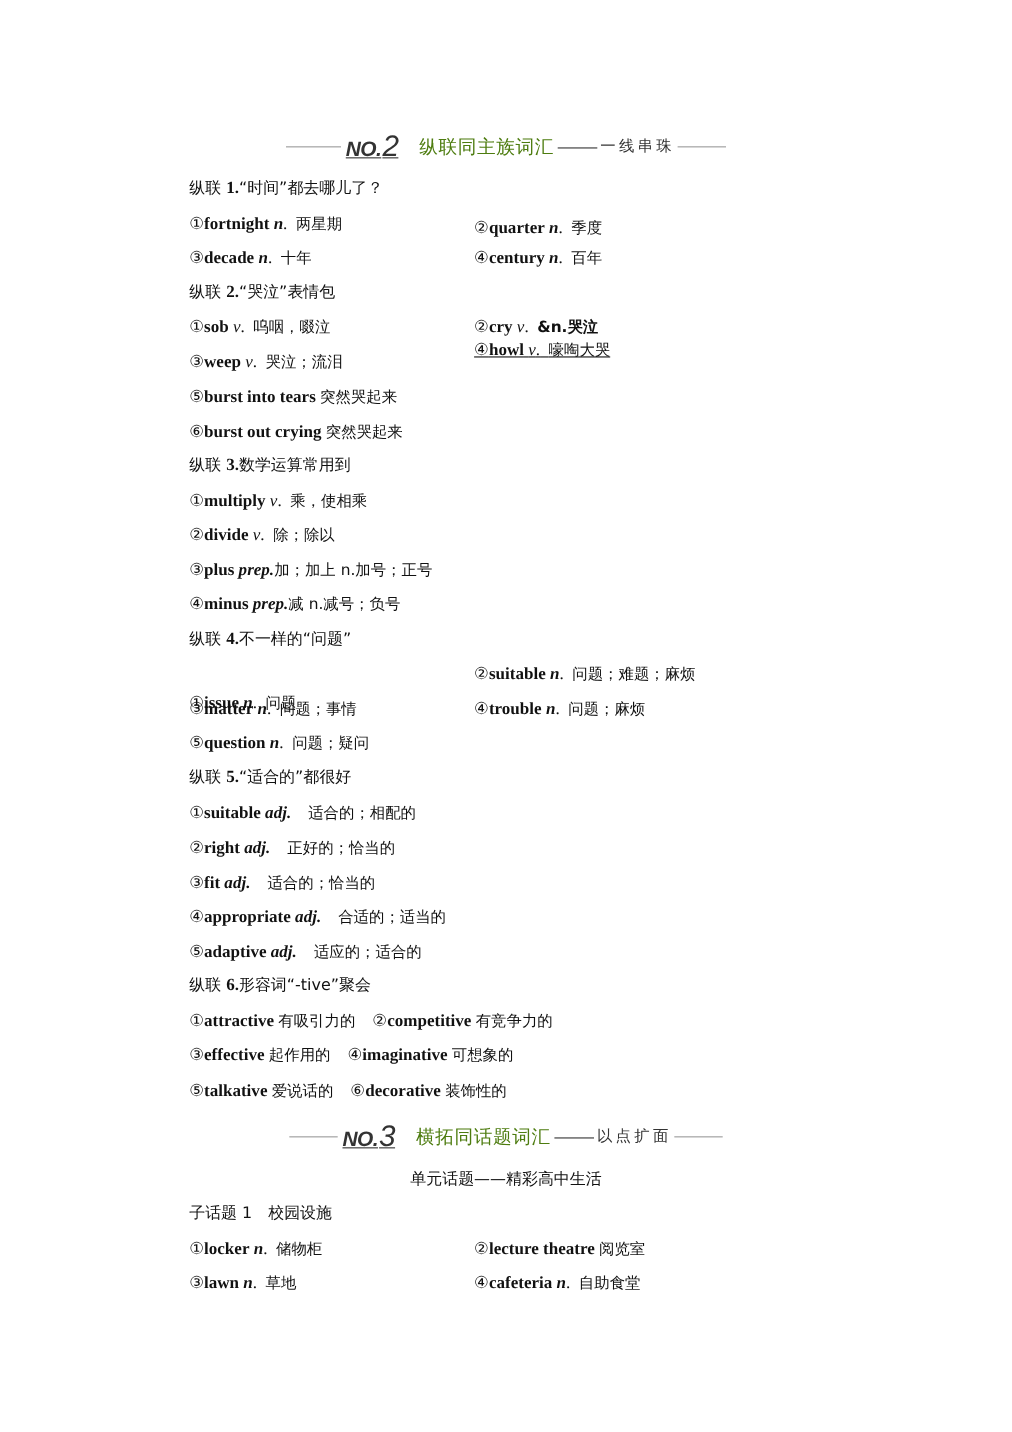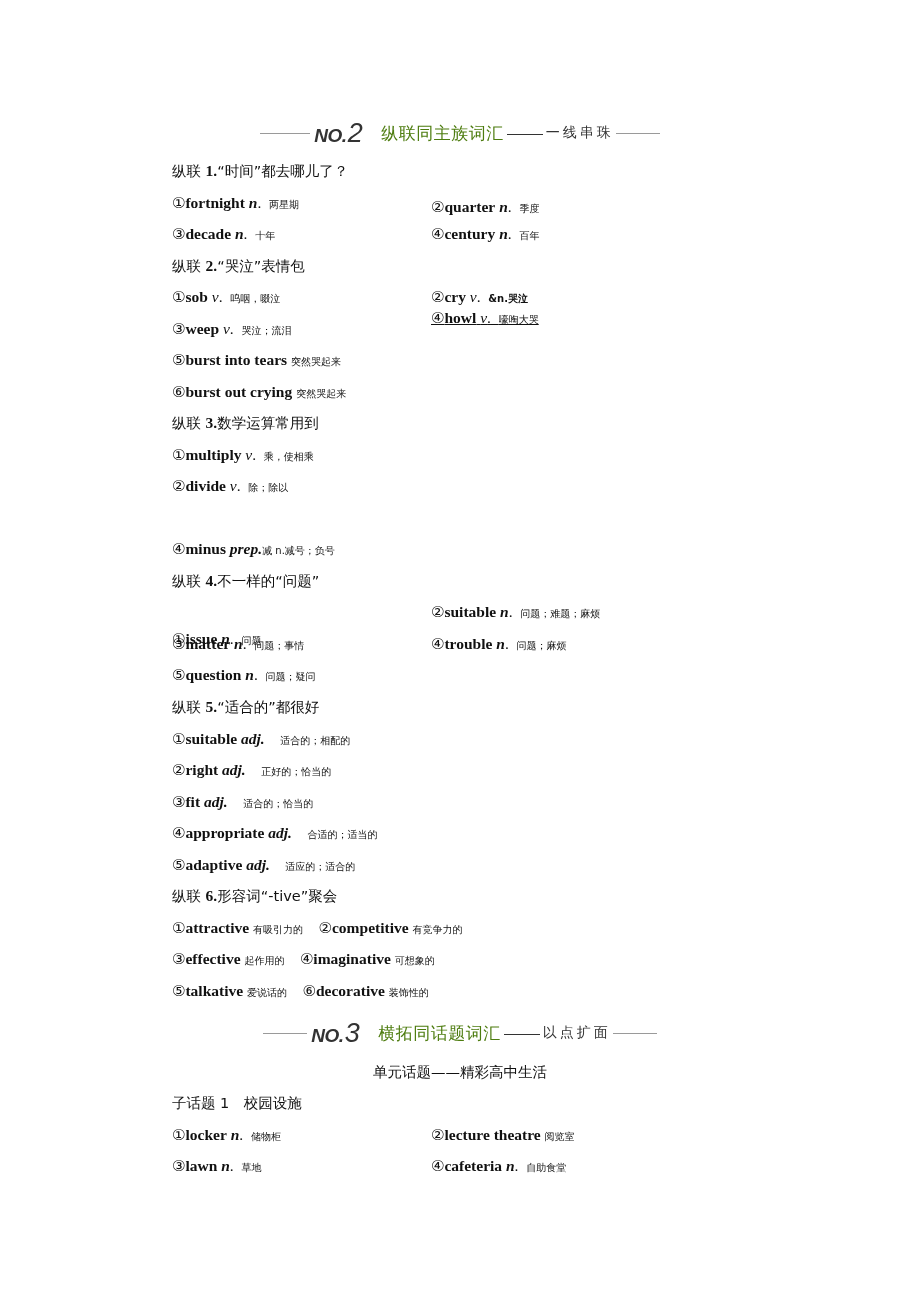--- a/index.html
+++ b/index.html
@@ -4,36 +4,36 @@
 <style>
   html, body { margin: 0; padding: 0; background: #ffffff; }
   body { width: 920px; height: 1302px; position: relative; overflow: hidden;
          font-family: "Liberation Serif", "DejaVu Serif", serif; color: #111; }
   .page { position: absolute; left: 0; top: 0; width: 920px; height: 1302px; }
 
   .banner { position: absolute; left: 0; width: 920px; height: 30px;
             display: flex; align-items: center; justify-content: center; }
   .banner .rule { display: inline-block; height: 0; border-top: 1px solid #9a9a9a; }
   .banner .no { font-family: "Liberation Sans", "DejaVu Sans", sans-serif; font-style: italic;
-                font-weight: bold; font-size: 19px; color: #333; margin-left: 4px; letter-spacing: -0.5px; }
+                font-weight: bold; font-size: 19px; color: #333; margin-left: 4px; letter-spacing: -0.5px; text-decoration: underline; }
   .banner .no .num { font-size: 27px; font-weight: normal; margin-left: 1px; color: #333; }
   .banner .title { font-family: "DejaVu Sans", sans-serif; font-weight: normal; font-size: 17px;
                    color: #4d7c0f; margin-left: 19px; letter-spacing: 0.5px; }
   .banner .dash { display: inline-block; width: 36px; border-top: 1px solid #333; margin: 0 3px; position: relative; top: 1px; }
   .banner .sub { font-family: "DejaVu Sans", sans-serif; font-size: 14px; color: #333; letter-spacing: 3px; margin-right: 2px; }
 
   .line { position: absolute; left: 172px; height: 22px; line-height: 22px; font-size: 15.5px; white-space: nowrap; text-align: right; }
   .line.col2 { left: 431px; }
   .heading { font-family: "DejaVu Sans", sans-serif; font-size: 14.5px; }
   .heading .en { font-family: "Liberation Serif", serif; font-weight: bold; font-size: 15.5px; }
   .entry .mark { font-family: "DejaVu Sans", sans-serif; font-size: 15px; }
   .entry .word { font-weight: bold; }
   .entry .pos { font-style: italic; font-weight: bold; }
   .entry .pos.v { font-weight: normal; }
-  .entry .cn { font-family: "DejaVu Sans", sans-serif; font-size: 10px; }
+  .entry .cn { font-family: "DejaVu Sans", sans-serif; font-size: 14px; }
   .center { position: absolute; left: 0; width: 920px; text-align: center; height: 22px; line-height: 22px;
             font-family: "DejaVu Sans", sans-serif; font-size: 14.5px; }
 </style>
 </head>
 <body>
 
 <div class="page">
 
   <div class="banner" style="top:118px;">
     <span class="rule" style="width:50px;"></span>
@@ -60,20 +60,21 @@
   <div class="line entry" style="top:318px;"><span class="mark">③</span><span class="word">weep</span> <span class="pos v">v</span><span>.</span>&nbsp;&nbsp;<span class="cn">哭泣；流泪</span></div>
   <div class="line col2 entry" style="top:307px;text-decoration:underline;"><span class="mark">④</span><span class="word">howl</span> <span class="pos v">v</span><span>.</span>&nbsp;&nbsp;<span class="cn">嚎啕大哭</span></div>
   <div class="line entry" style="top:349px;"><span class="mark">⑤</span><span class="word">burst into tears</span> <span class="cn">突然哭起来</span></div>
   <div class="line entry" style="top:381px;"><span class="mark">⑥</span><span class="word">burst out crying</span> <span class="cn">突然哭起来</span></div>
 
   <div class="line heading" style="top:412px;">
     <span>纵联 </span><span class="en">3.</span><span>数学运算常用到</span>
   </div>
   <div class="line entry" style="top:444px;"><span class="mark">①</span><span class="word">multiply</span> <span class="pos v">v</span><span>.</span>&nbsp;&nbsp;<span class="cn">乘，使相乘</span></div>
   <div class="line entry" style="top:475px;"><span class="mark">②</span><span class="word">divide</span> <span class="pos v">v</span><span>.</span>&nbsp;&nbsp;<span class="cn">除；除以</span></div>
+  <div class="line entry" style="top:507px;"><span class="mark">③</span><span class="word">plus</span> <span class="pos">prep.</span><span class="cn">加；加上 n.加号；正号</span></div>
   <div class="line entry" style="top:538px;"><span class="mark">④</span><span class="word">minus</span> <span class="pos">prep.</span><span class="cn">减 n.减号；负号</span></div>
 
   <div class="line heading" style="top:570px;">
     <span>纵联 </span><span class="en">4.</span><span>不一样的“问题”</span>
   </div>
   <div class="line entry" style="top:601px;margin-top:27px;"><span class="mark">①</span><span class="word">issue</span> <span class="pos">n</span><span>.</span>&nbsp;&nbsp;<span class="cn">问题</span></div>
   <div class="line col2 entry" style="top:601px;"><span class="mark">②</span><span class="word">suitable</span> <span class="pos">n</span><span>.</span>&nbsp;&nbsp;<span class="cn">问题；难题；麻烦</span></div>
   <div class="line entry" style="top:633px;"><span class="mark">③</span><span class="word">matter</span> <span class="pos">n</span><span>.</span>&nbsp;&nbsp;<span class="cn">问题；事情</span></div>
   <div class="line col2 entry" style="top:633px;"><span class="mark">④</span><span class="word">trouble</span> <span class="pos">n</span><span>.</span>&nbsp;&nbsp;<span class="cn">问题；麻烦</span></div>
   <div class="line entry" style="top:664px;"><span class="mark">⑤</span><span class="word">question</span> <span class="pos">n</span><span>.</span>&nbsp;&nbsp;<span class="cn">问题；疑问</span></div>

